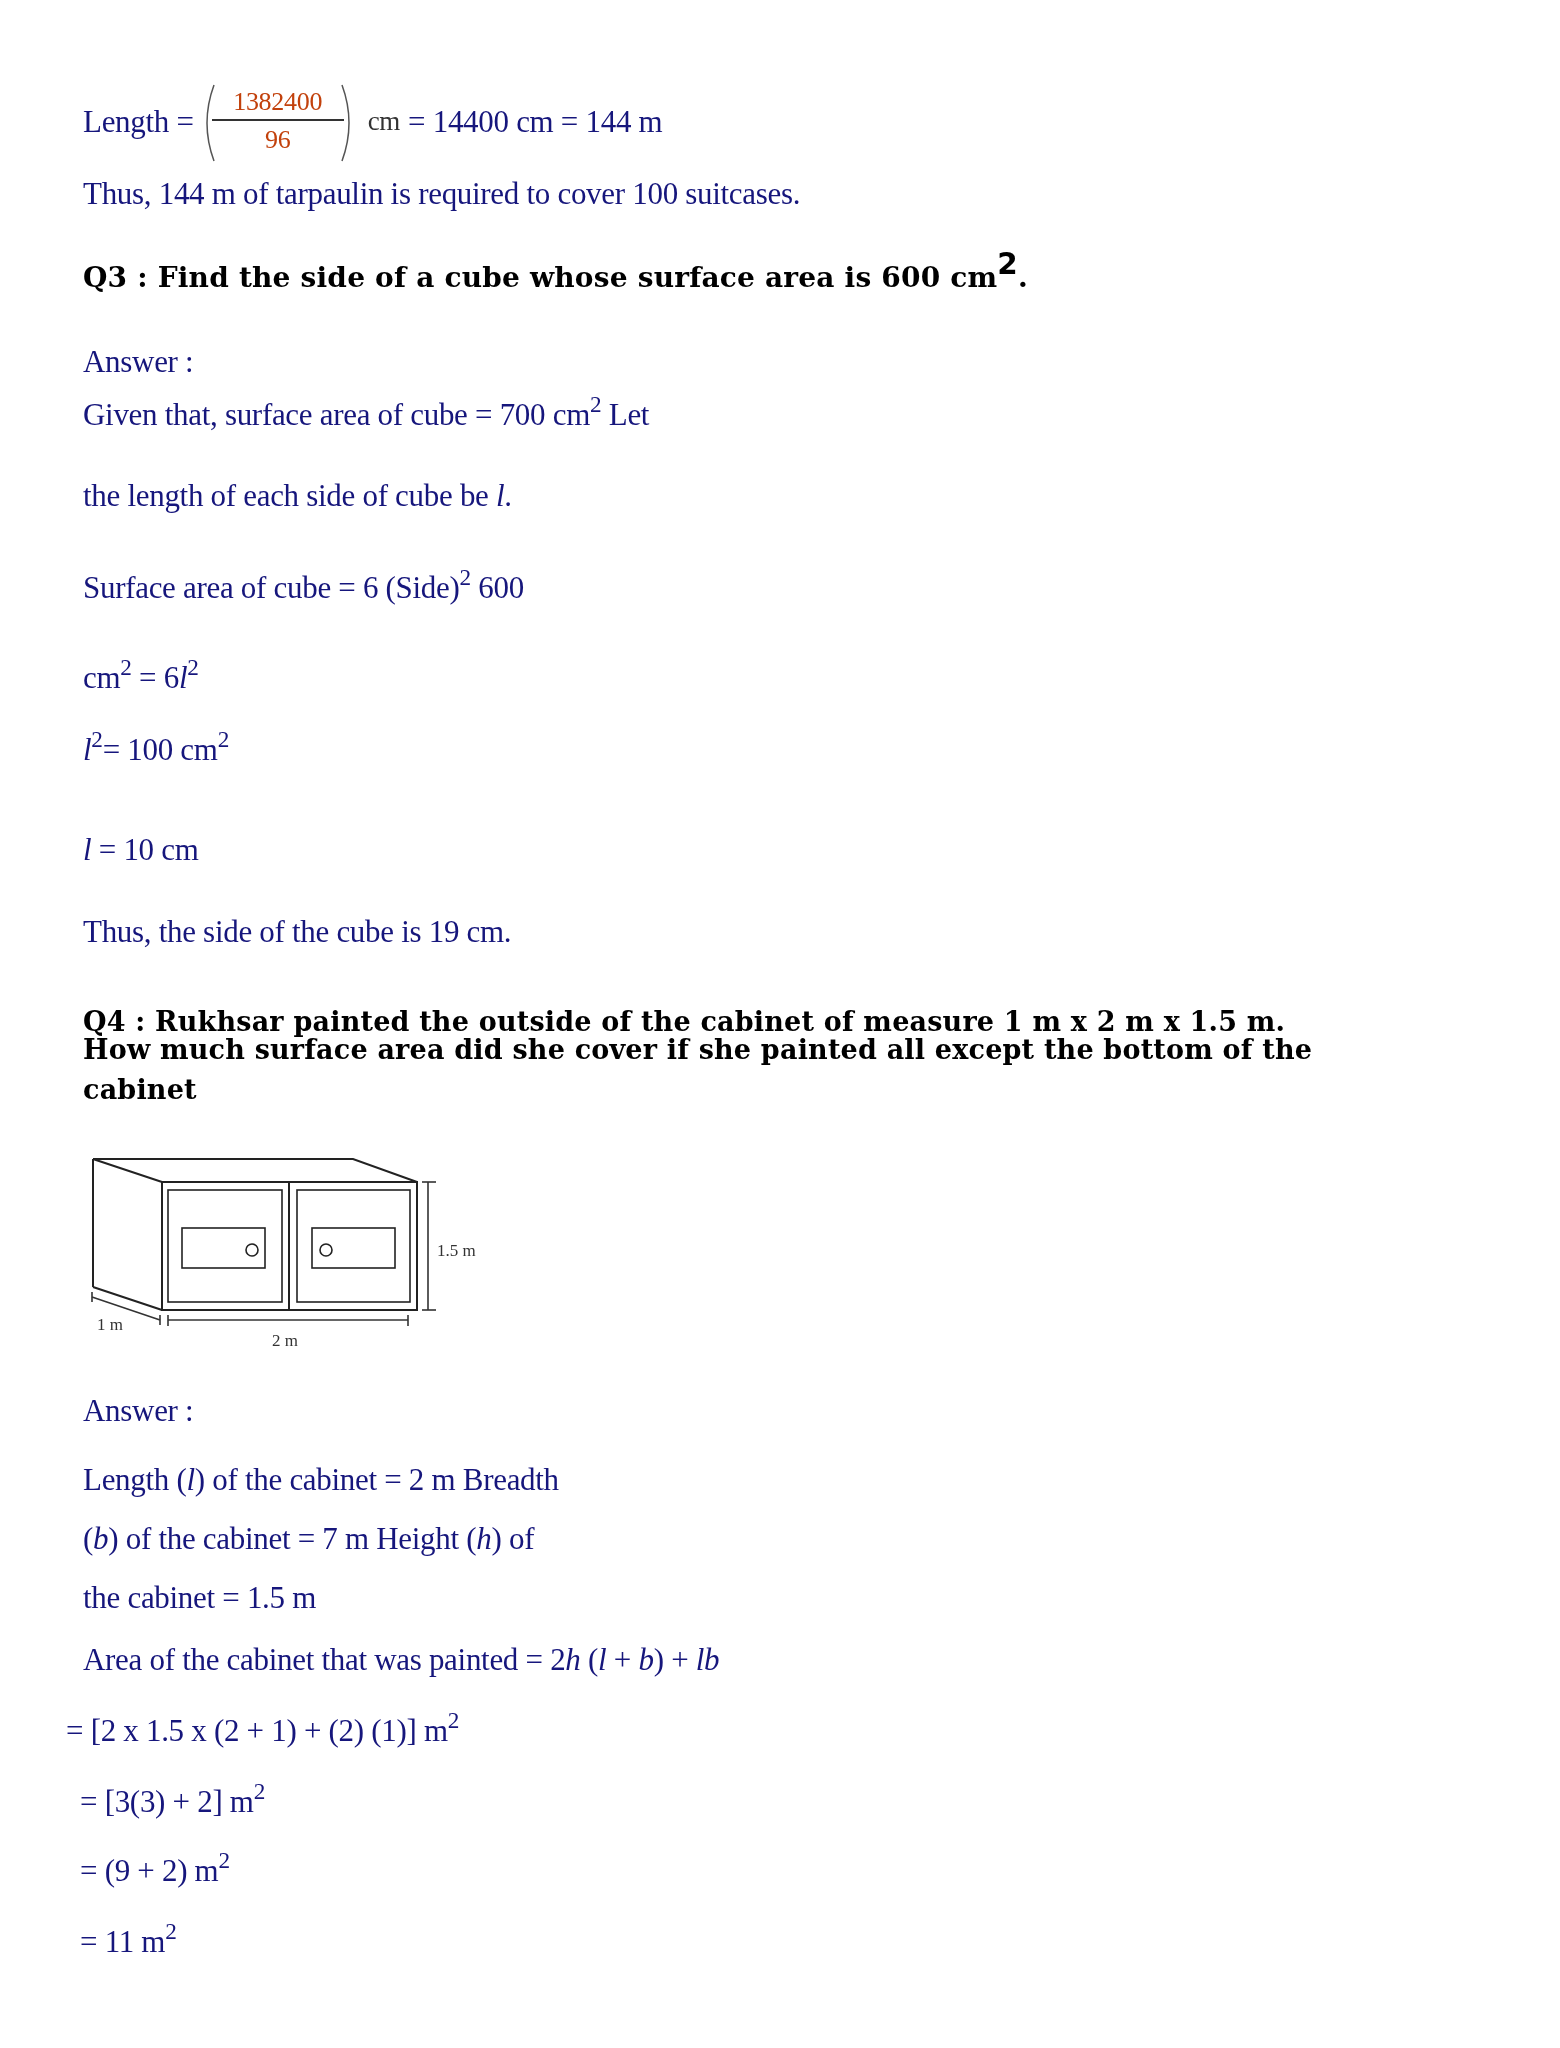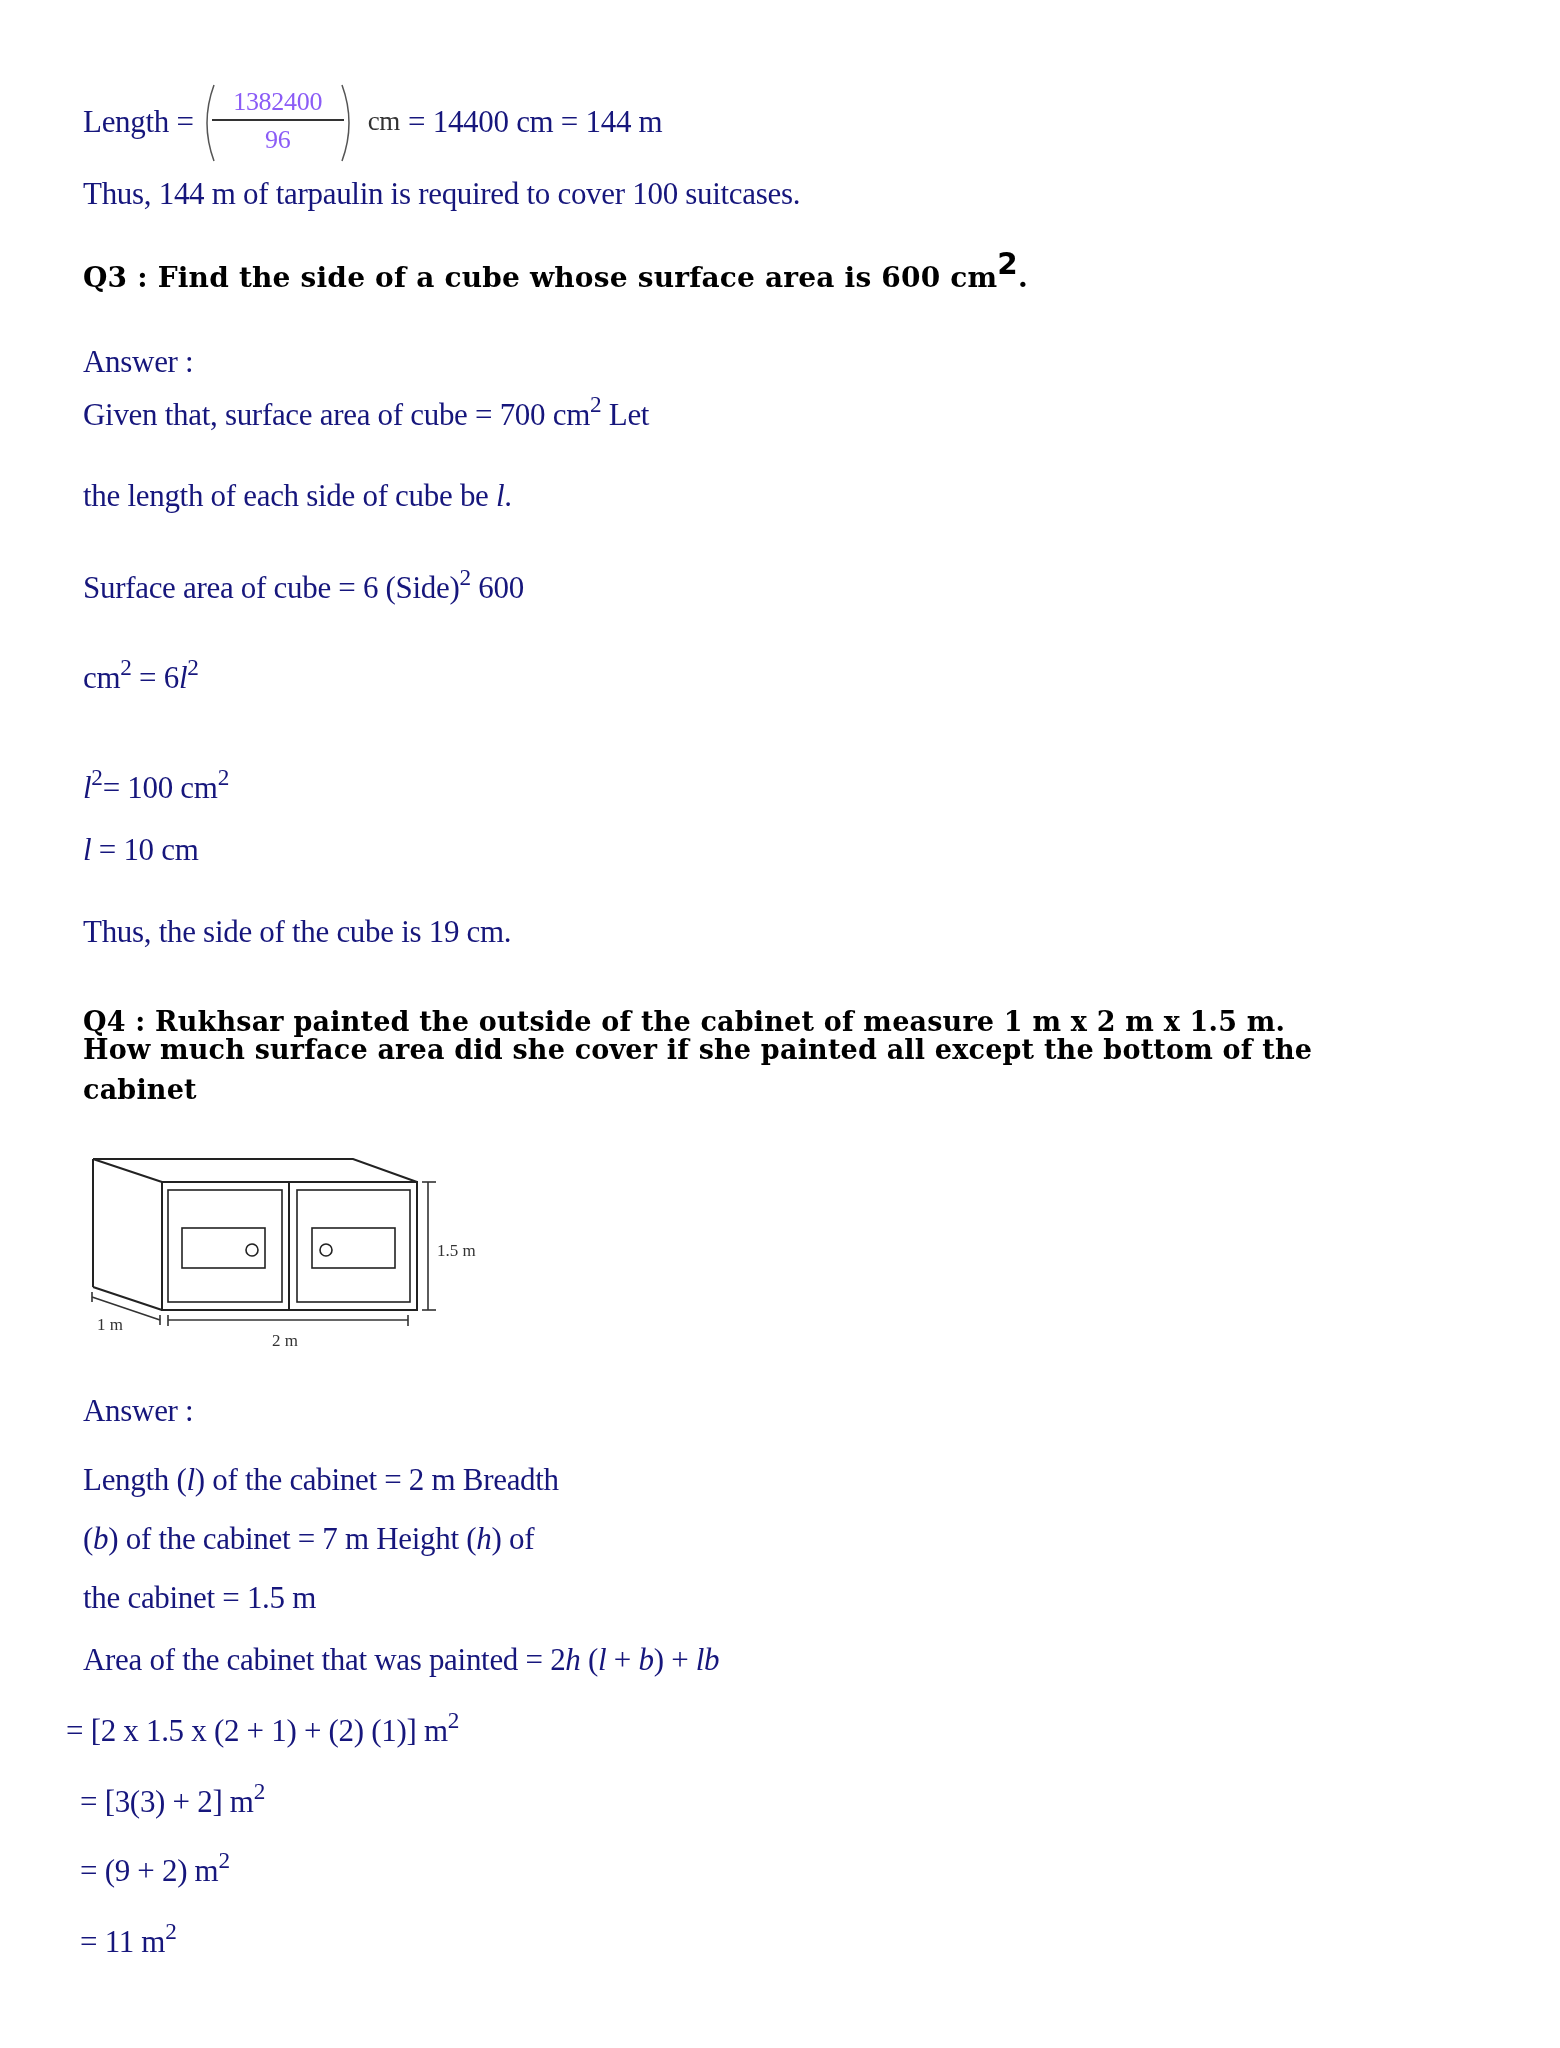--- a/index.html
+++ b/index.html
@@ -2,21 +2,21 @@
 <html><head>
 <meta charset="utf-8">
 <style>
   html, body { margin:0; padding:0; background:#ffffff; }
   body { width:1560px; height:2048px; position:relative; overflow:hidden; }
   .t { position:absolute; left:83px; color:#16167c; font-family:"Liberation Serif", serif; font-size:31px; white-space:nowrap; line-height:1; letter-spacing:-0.3px; }
   .q { position:absolute; left:83px; color:#000000; font-family:"DejaVu Serif", serif; font-weight:bold; font-size:27px; white-space:nowrap; line-height:1; letter-spacing:0.2px;text-align:center; }
   .q sup, .t sup { font-size:0.75em; vertical-align:0.55em; line-height:0; }
   .q .sup2 { font-family:"DejaVu Sans", sans-serif; font-size:1.05em; vertical-align:0.45em; line-height:0; }
   i { font-style:italic; }
-  .frac { display:inline-block; vertical-align:middle; position:relative; margin:16px 4px; color:#8b5cf6; font-family:"Liberation Serif", serif; }
+  .frac { display:inline-block; vertical-align:middle; position:relative; margin:16px 4px; color:#c2410c; font-family:"Liberation Serif", serif; }
   .frac-inner { display:inline-block; text-align:center; padding:0 14px; }
   .num { display:block; font-size:26px; padding:0 4px 4px; border-bottom:2px solid #333; }
   .den { display:block; font-size:26px; padding-top:6px; }
   .cm-small { color:#333; font-size:27px; margin-right:8px; }
   svg text { font-family:"Liberation Serif", serif; }
 </style>
 </head>
 <body>
 
 <div class="t" style="top:86px; height:70px; display:flex; align-items:center;">
@@ -52,21 +52,21 @@
 </div>
 
 <div class="t" style="top:572px;">
   <span>Surface area of cube = 6 (Side)</span><sup>2</sup><span> 600</span>
 </div>
 
 <div class="t" style="top:662px;">
   <span>cm</span><sup>2</sup><span> = 6</span><i>l</i><sup>2</sup>
 </div>
 
-<div class="t" style="top:772px;">
+<div class="t" style="top:734px;">
   <i>l</i><sup>2</sup><span>= 100 cm</span><sup>2</sup>
 </div>
 
 <div class="t" style="top:834px;">
   <i>l</i><span> = 10 cm</span>
 </div>
 
 <div class="t" style="top:916px;">Thus, the side of the cube is 19 cm.</div>
 
 <div class="q" style="top:984px;margin-top:24px;">Q4 : Rukhsar painted the outside of the cabinet of measure 1 m x 2 m x 1.5 m.</div>

